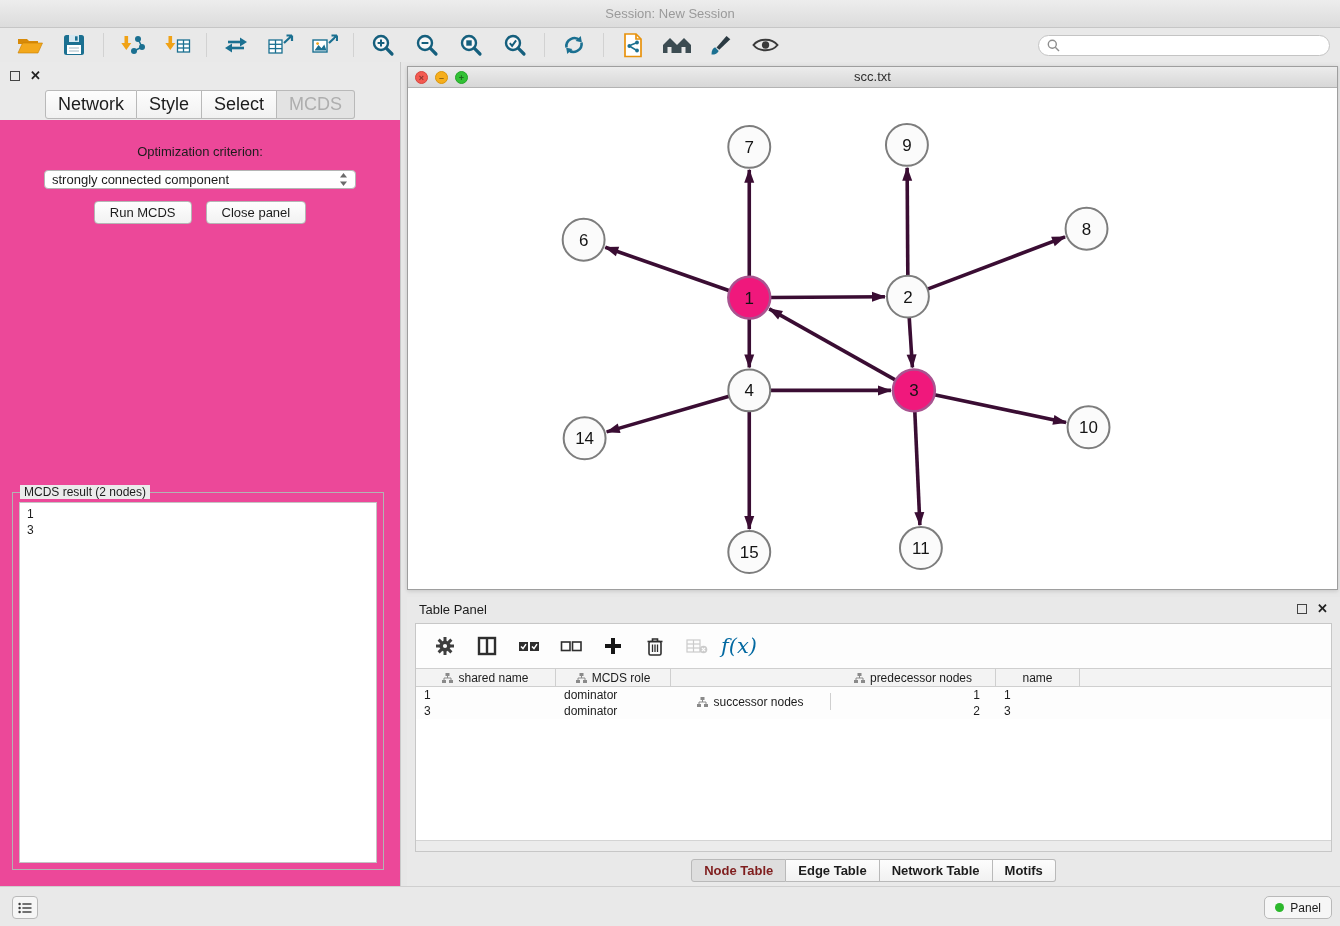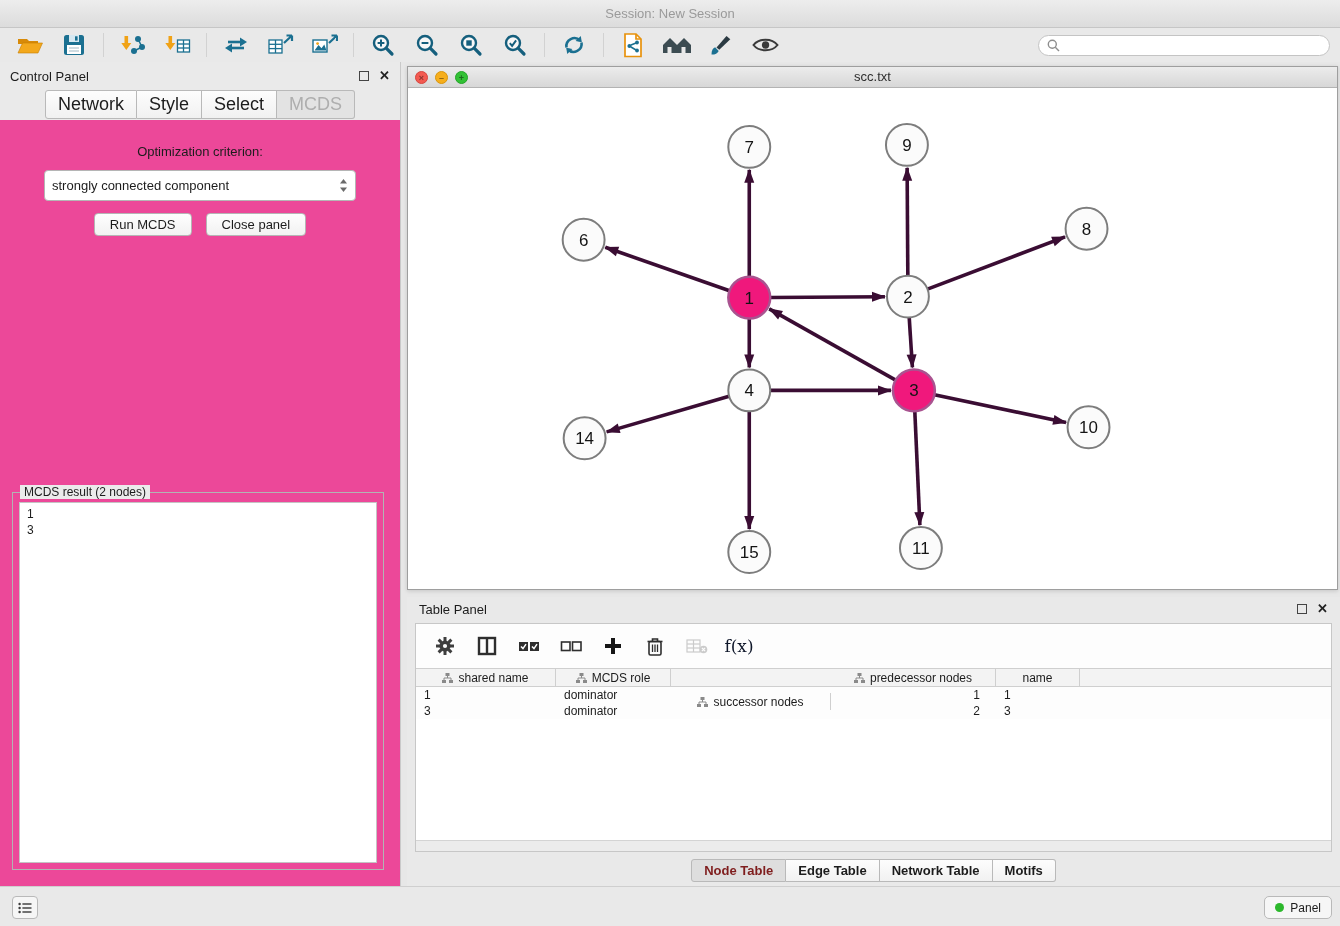--- a/index.html
+++ b/index.html
@@ -49,21 +49,21 @@
     padding:3px 12px; font-size:18px;
     background:linear-gradient(#fdfdfd,#f1f1f1);
     border:1px solid #b9b9b9; border-left:none; color:#1c1c1c;
   }
   .cp-tab:first-child { border-left:1px solid #b9b9b9; border-radius:3px 0 0 3px; }
   .cp-tab:last-child { border-radius:0 3px 3px 0; }
   .cp-tab.active { background:#e3e3e3; color:#aeaeae; }
   .cp-content { position:absolute; top:58px; left:0; right:0; bottom:0; background:#ec4899; }
   .opt-label { text-align:center; margin-top:24px; font-size:13px; }
   .dropdown {
-    margin:11px auto 0; width:312px; height:31px; background:#fff;
+    margin:11px auto 0; width:312px; height:19px; background:#fff;
     border:1px solid #b5b5b5; border-radius:4px;
     display:flex; align-items:center; padding:0 7px; font-size:13px; gap:6px;
   }
   .dropdown .val { flex:1; }
   .btn-row { display:flex; justify-content:center; gap:14px; margin-top:12px; }
   .btn {
     background:linear-gradient(#fefefe,#f2f2f2); border:1px solid #b5b5b5;
     border-radius:4px; padding:3px 15px; font-size:13px; color:#1c1c1c;
   }
   .result-box { position:absolute; left:12px; right:16px; top:372px; bottom:16px; border:1px solid #b3b3b3; }
@@ -100,21 +100,21 @@
   .table-panel { position:absolute; left:407px; right:0; top:597px; height:289px; background:#e9e9e9; }
   .tp-header { height:24px; display:flex; align-items:center; padding:0 12px; font-size:13px; gap:10px; }
   .tp-header .title { flex:1; }
   .tp-container {
     position:absolute; left:8px; right:8px; top:26px; bottom:34px;
     background:#fdfdfd; border:1px solid #c7c7c7;
     display:flex; flex-direction:column;
   }
   .tp-toolbar { height:44px; display:flex; align-items:center; gap:16px; padding:0 16px; }
   .tp-tool { width:26px; height:26px; display:flex; align-items:center; justify-content:center; }
-  .fx { font-family:"DejaVu Serif", serif; font-size:17px; color:#0f172a; }
+  .fx { font-family:"DejaVu Serif", serif; font-style:italic; font-size:21px; color:#0369a1; }
   .tp-grid-head { display:flex; border-top:1px solid #cfcfcf; border-bottom:1px solid #cfcfcf; background:#f3f3f3; height:19px; }
   .th {
     display:flex; align-items:center; justify-content:center; gap:5px;
     font-size:12px; color:#1c1c1c; border-right:1px solid #cfcfcf; height:100%;
   }
   .tp-row { display:flex; height:16px; font-size:12px; }
   .td { padding:1px 8px; overflow:hidden; white-space:nowrap; }
   .c0 { width:140px; } .c1 { width:115px; } .c2 { width:160px;margin-top:24px; } .c3 { width:165px; } .c4 { width:84px; }
   .num { text-align:right; padding-right:16px; }
   .tp-fill { flex:1; background:#fff; }
@@ -291,21 +291,20 @@
     <svg width="13" height="13" viewBox="0 0 13 13">
       <circle cx="5.3" cy="5.3" r="4" fill="none" stroke="#8d8d8d" stroke-width="1.4"></circle>
       <line x1="8.3" y1="8.3" x2="12" y2="12" stroke="#8d8d8d" stroke-width="1.4"></line>
     </svg>
     <input type="text" placeholder="" style="">
   </div>
 </div>
 
 <div class="control-panel">
   <div class="cp-header">
-    <span class="title">Control Panel</span>
     <span class="win-float"></span>
     <span class="win-close">✕</span>
   </div>
   <div class="cp-tabs">
     <div class="cp-tab">Network</div>
     <div class="cp-tab">Style</div>
     <div class="cp-tab">Select</div>
     <div class="cp-tab active">MCDS</div>
   </div>
   <div class="cp-content">

